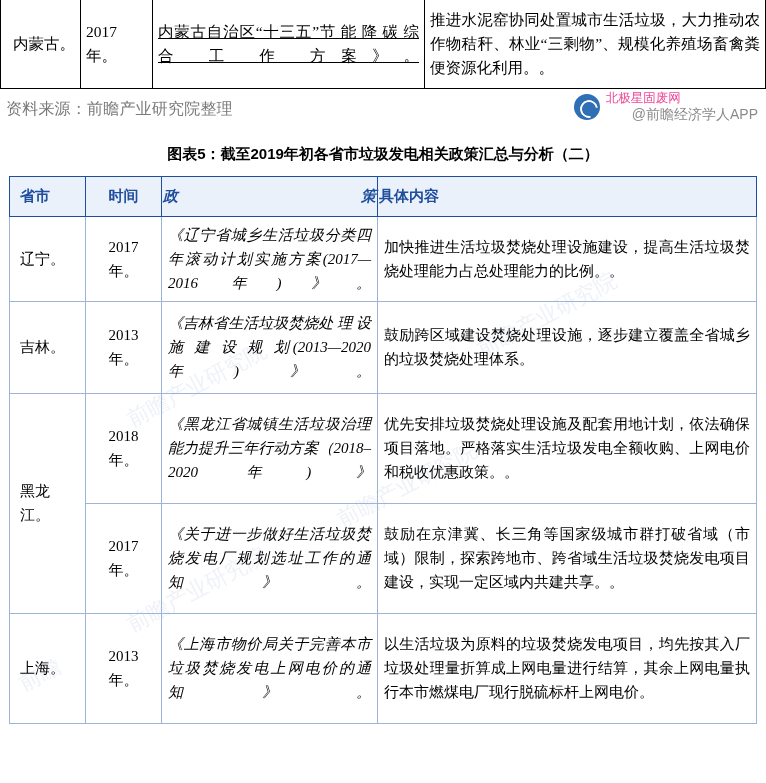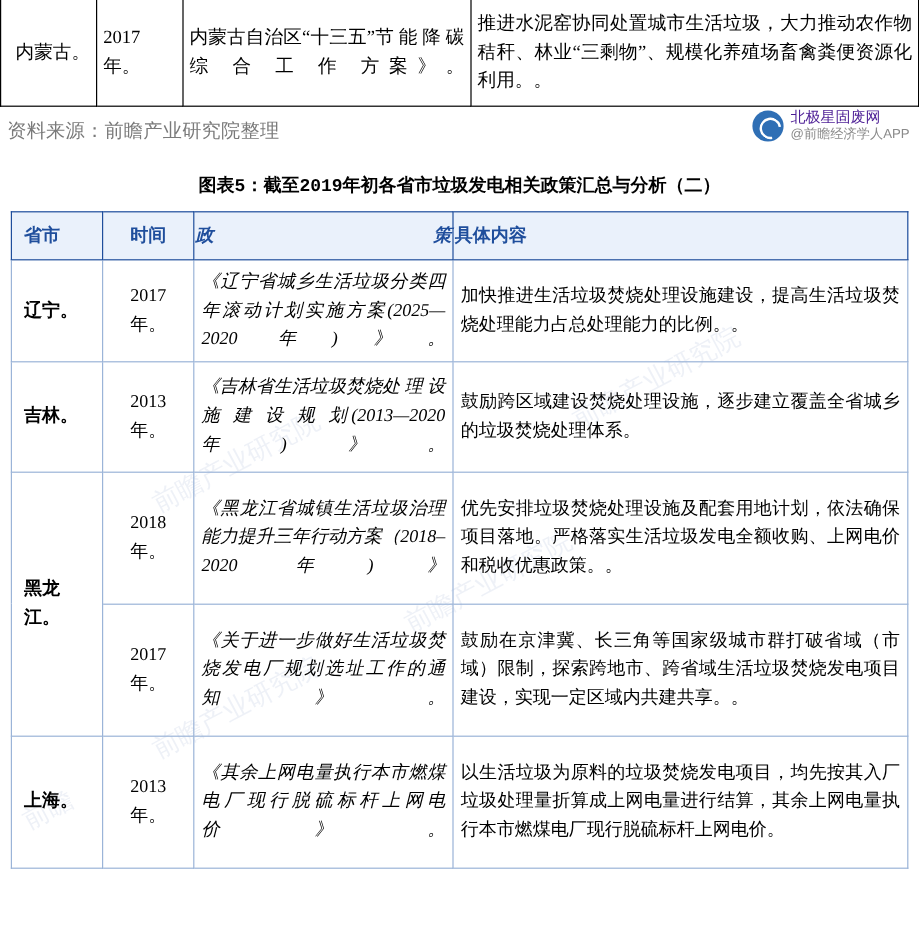--- a/index.html
+++ b/index.html
@@ -27,21 +27,21 @@
     border: 1px solid #000;
     vertical-align: middle;
     font-size: 15.5px;
     line-height: 1.55;
     color: #000;
     padding: 3px 5px;
     font-family: "Liberation Serif", serif;
   }
   .top-table td.c-prov { width: 80px; text-align: right; padding-left: 8px; }
   .top-table td.c-time { width: 72px; text-align: left; }
-  .top-table td.c-pol  { width: 240px; text-align: justify; text-align-last: justify; }
+  .top-table td.c-pol  { width: 272px; text-align: justify; text-align-last: justify; text-decoration: underline; }
   .top-table td.c-det  { width: auto; text-align: justify; }
   .top-table tr { height: 88px; }
   
   .top-cut { border-top: none !important; }
 
   
   .source-row {
     position: relative;
     height: 46px;
   }
@@ -73,31 +73,31 @@
     content: "";
     position: absolute;
     left: 6px; top: 6px;
     width: 14px; height: 14px;
     border-radius: 50%;
     border: 2px solid #fff;
     border-right-color: transparent;
     transform: rotate(35deg);
   }
   .wm-text { line-height: 1.25; }
-  .wm-t1 { font-size: 12.5px; color: #4c1d95; font-family: "Liberation Sans", sans-serif; }
-  .wm-t2 { font-size: 11px; color: #8a8a8a; font-family: "Liberation Sans", sans-serif; }
+  .wm-t1 { font-size: 12.5px; color: #ec4899; font-family: "Liberation Sans", sans-serif; }
+  .wm-t2 { font-size: 14px; color: #8a8a8a; font-family: "Liberation Sans", sans-serif; margin-left: 26px; }
 
   
   .fig-title {
     text-align: center;
     font-size: 15px;
     font-weight: bold;
     color: #000;
     padding: 10px 0 12px 0;
-    font-family: Liberation Mono, monospace;
+    font-family: Liberation Sans, sans-serif;
   }
 
   
   .main-table {
     width: 748px;
     margin: 0 auto;
     border-collapse: collapse;
     table-layout: fixed;
     position: relative;
     z-index: 2;
@@ -113,21 +113,21 @@
   }
   .main-table td {
     border: 1px solid #9bb4d8;
     vertical-align: middle;
     font-size: 15px;
     line-height: 1.6;
     color: #000;
     padding: 6px 6px;
     font-family: "Liberation Serif", serif;
   }
-  .col-prov { width: 76px; text-align: left; padding-left: 10px !important; font-weight: bold; }
+  .col-prov { width: 76px; text-align: left; padding-left: 10px !important; }
   .col-time { width: 76px; text-align: center; }
   .col-pol  { width: 216px; text-align: justify; text-align-last: justify; font-style: italic; }
   .col-det  { width: auto; text-align: justify; }
 
   
   .wm {
     position: absolute;
     color: rgba(120,150,190,0.13);
     font-size: 22px;
     font-family: "Liberation Sans", sans-serif;
@@ -178,21 +178,21 @@
         <th class="col-prov">省市</th>
         <th class="col-time">时间</th>
         <th class="col-pol">政策</th>
         <th class="col-det">具体内容</th>
       </tr>
     </thead>
     <tbody>
       <tr style="height:72px;">
         <td class="col-prov">辽宁。</td>
         <td class="col-time">2017 年。</td>
-        <td class="col-pol">《辽宁省城乡生活垃圾分类四年滚动计划实施方案(2025—2020 年)》。</td>
+        <td class="col-pol">《辽宁省城乡生活垃圾分类四年滚动计划实施方案(2017—2016 年)》。</td>
         <td class="col-det">加快推进生活垃圾焚烧处理设施建设，提高生活垃圾焚烧处理能力占总处理能力的比例。。</td>
       </tr>
       <tr style="height:92px;">
         <td class="col-prov">吉林。</td>
         <td class="col-time">2013 年。</td>
         <td class="col-pol">《吉林省生活垃圾焚烧处 理 设 施 建 设 规 划(2013—2020 年)》。</td>
         <td class="col-det">鼓励跨区域建设焚烧处理设施，逐步建立覆盖全省城乡的垃圾焚烧处理体系。</td>
       </tr>
       <tr style="height:110px;">
         <td class="col-prov" rowspan="2">黑龙江。</td>
@@ -201,19 +201,19 @@
         <td class="col-det">优先安排垃圾焚烧处理设施及配套用地计划，依法确保项目落地。严格落实生活垃圾发电全额收购、上网电价和税收优惠政策。。</td>
       </tr>
       <tr style="height:110px;">
         <td class="col-time">2017 年。</td>
         <td class="col-pol">《关于进一步做好生活垃圾焚烧发电厂规划选址工作的通知》。</td>
         <td class="col-det">鼓励在京津冀、长三角等国家级城市群打破省域（市域）限制，探索跨地市、跨省域生活垃圾焚烧发电项目建设，实现一定区域内共建共享。。</td>
       </tr>
       <tr style="height:110px;">
         <td class="col-prov">上海。</td>
         <td class="col-time">2013 年。</td>
-        <td class="col-pol">《其余上网电量执行本市燃煤电厂现行脱硫标杆上网电价》。</td>
+        <td class="col-pol">《上海市物价局关于完善本市垃圾焚烧发电上网电价的通知》。</td>
         <td class="col-det">以生活垃圾为原料的垃圾焚烧发电项目，均先按其入厂垃圾处理量折算成上网电量进行结算，其余上网电量执行本市燃煤电厂现行脱硫标杆上网电价。</td>
       </tr>
     </tbody>
   </table>
 
 </div>
 
 </body></html>

